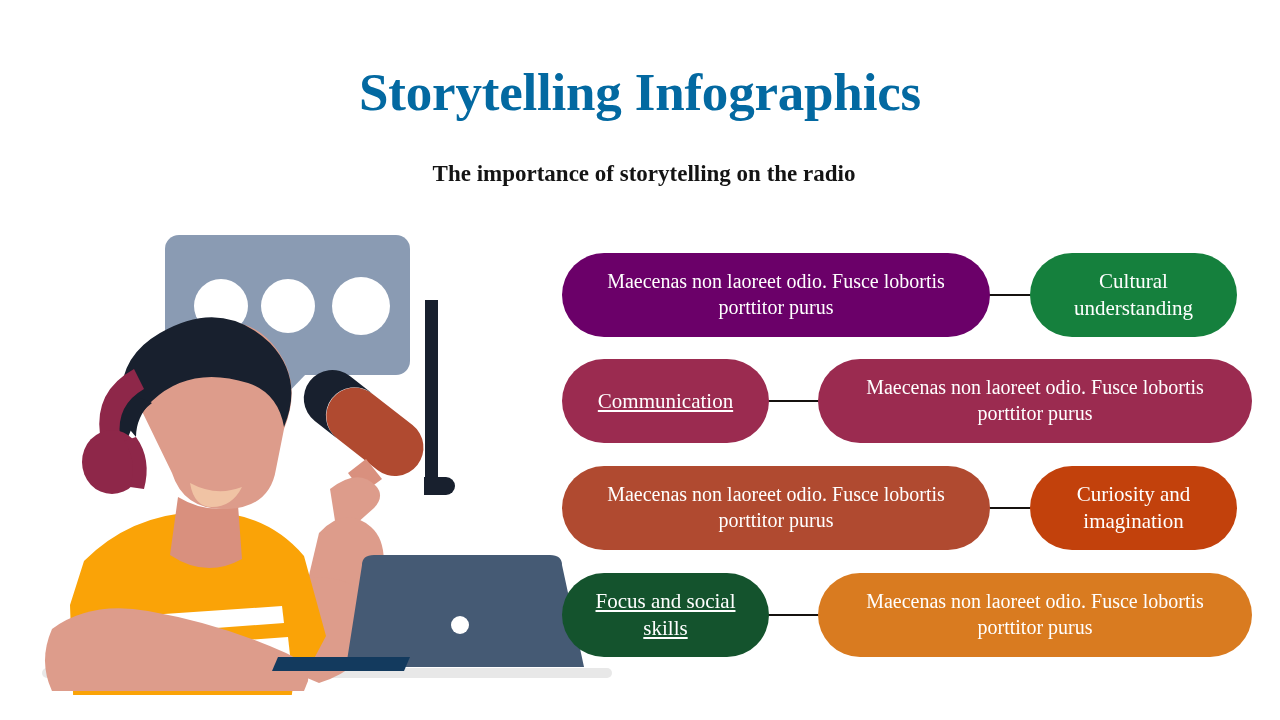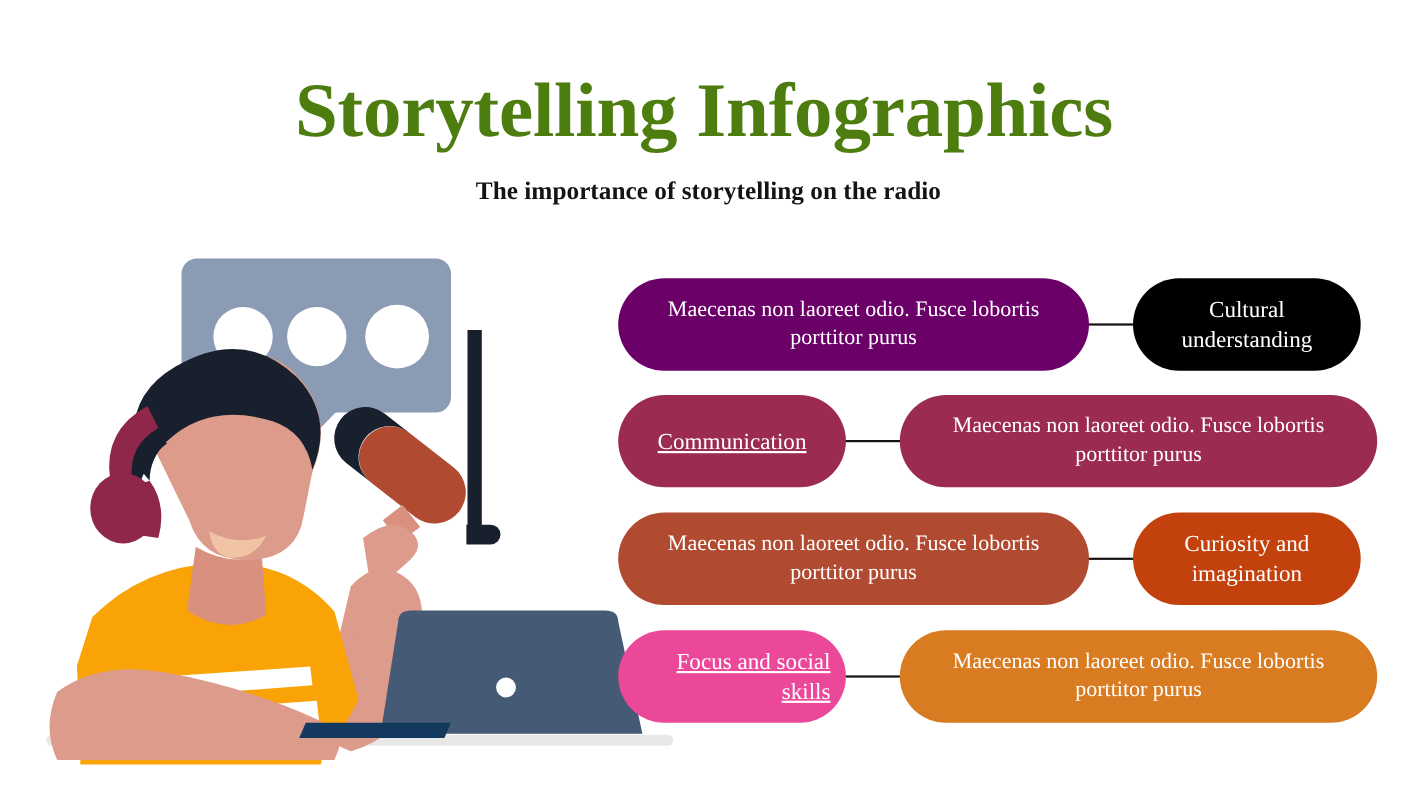--- a/index.html
+++ b/index.html
@@ -23,23 +23,23 @@
   }
 
   
   .title {
     position: absolute;
     top: 63px;
     left: 0;
     width: 1280px;
     text-align: center;
     font-family: "Liberation Serif", "DejaVu Serif", serif;
-    font-size: 70px;
+    font-size: 53px;
     font-weight: bold;
-    color: #4d7c0f;
+    color: #0369a1;
     letter-spacing: -0.2px;
     line-height: 1.1;
   }
   .subtitle {
     position: absolute;
     top: 160px;
     left: 0;
     width: 1288px;
     text-align: center;
     font-family: "Liberation Serif", "DejaVu Serif", serif;
@@ -195,36 +195,36 @@
       </g>
 
     </svg>
   </div>
 
   <div class="diagram">
 
     <div class="row row-1 layout-desc-left">
       <div class="connector"></div>
       <div class="pill desc" style="background:#6b0069;">Maecenas non laoreet odio. Fusce lobortis porttitor purus</div>
-      <div class="pill label" style="background:#000000;font-family:Liberation Serif, serif;">Cultural understanding</div>
+      <div class="pill label" style="background:#15803d;font-family:Liberation Serif, serif;">Cultural understanding</div>
     </div>
 
     <div class="row row-2 layout-label-left">
       <div class="connector"></div>
       <div class="pill label" style="background:#9b2b50;">Communication</div>
       <div class="pill desc" style="background:#9b2b50;">Maecenas non laoreet odio. Fusce lobortis porttitor purus</div>
     </div>
 
     <div class="row row-3 layout-desc-left">
       <div class="connector"></div>
       <div class="pill desc" style="background:#b04a30;">Maecenas non laoreet odio. Fusce lobortis porttitor purus</div>
       <div class="pill label" style="background:#c2410c;">Curiosity and imagination</div>
     </div>
 
     <div class="row row-4 layout-label-left">
       <div class="connector"></div>
-      <div class="pill label" style="background:#ec4899;text-align:right;">Focus and social skills</div>
+      <div class="pill label" style="background:#14532d;">Focus and social skills</div>
       <div class="pill desc" style="background:#d97b20;">Maecenas non laoreet odio. Fusce lobortis porttitor purus</div>
     </div>
 
   </div>
 
 </div>
 
 </body></html>

